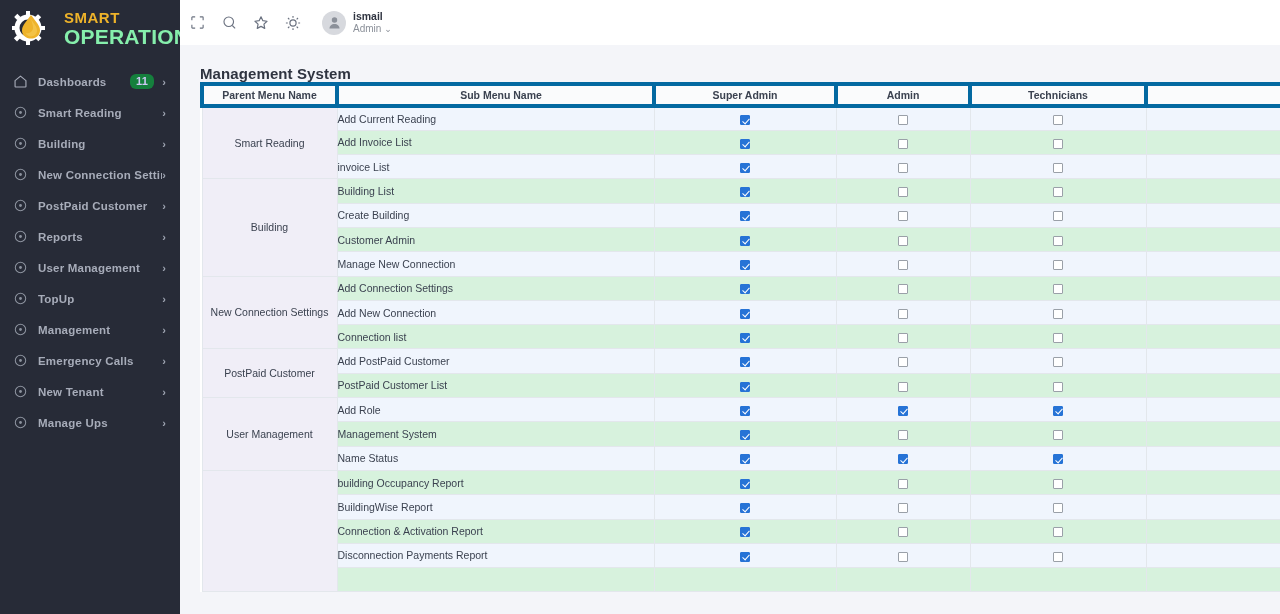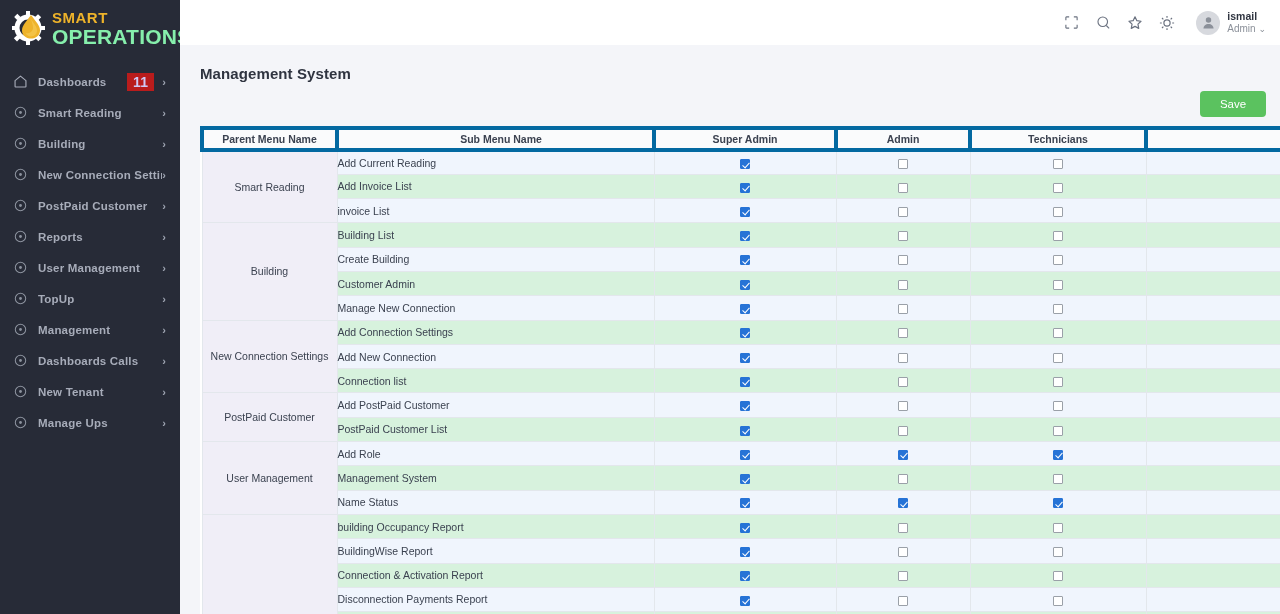--- a/index.html
+++ b/index.html
@@ -17,21 +17,21 @@
     background: #272b37;
     overflow: hidden;
     position: relative;
   }
   .logo-wrap {
     height: 56px;
     display: flex; align-items: center;
     padding: 0 12px;
   }
   .logo-mark { width: 40px; height: 36px; flex: 0 0 40px; position: relative; }
-  .logo-text { margin-left: 0; line-height: 1; }
+  .logo-text { margin-left: 12px; line-height: 1; }
   .logo-line1 {
     font-size: 15px; font-weight: bold; color: #eeb32a;
     letter-spacing: 0.5px; display: block;
   }
   .logo-line2 {
     font-size: 21px; font-weight: bold; color: #86efac;
     letter-spacing: 0.2px; display: block; margin-top: 1px;
   }
 
   .nav { margin-top: 10px; }
@@ -44,38 +44,38 @@
     position: relative;
   }
   .nav-ico {
     width: 16px; height: 16px; flex: 0 0 16px;
     display: flex; align-items: center; justify-content: center;
     margin-right: 10px;
   }
   .nav-ico svg { display: block; }
   .nav-label { flex: 1; white-space: nowrap; overflow: hidden; }
   .nav-badge {
-    background: #b91c1c; color: #cfc9f5;
-    font-size: 14px; font-weight: bold;
-    border-radius: 0; padding: 2px 6px;
+    background: #15803d; color: #cfc9f5;
+    font-size: 11px; font-weight: bold;
+    border-radius: 6px; padding: 2px 6px;
     margin-right: 8px; line-height: 1;
   }
   .nav-chev { color: #9fa5b2; font-size: 11px; flex: 0 0 auto; }
 
   
   .main {
     flex: 1; height: 614px;
     display: flex; flex-direction: column;
     background: #f4f5f9;
     overflow: hidden;
   }
   .topbar {
     height: 45px; min-height: 45px;
     background: #ffffff;
-    display: flex; align-items: center; justify-content: flex-end;
+    display: flex; align-items: center; 
     padding-right: 14px;
   }
   .top-ico {
     width: 30px; height: 30px;
     display: flex; align-items: center; justify-content: center;
     color: #6b7280; cursor: pointer;
     margin-left: 2px;
   }
   .profile {
     display: flex; align-items: center;
@@ -288,21 +288,21 @@
           <span class="nav-label">Management</span>
           <span class="nav-chev">›</span>
         </div>
         <div class="nav-item">
           <span class="nav-ico">
             <svg width="13" height="13" viewBox="0 0 14 14" fill="none" stroke="#8d939f" stroke-width="1.1">
               <circle cx="7" cy="7" r="5.6"></circle>
               <circle cx="7" cy="7" r="1.5" fill="#8d939f" stroke="none"></circle>
             </svg>
           </span>
-          <span class="nav-label">Dashboards Calls</span>
+          <span class="nav-label">Emergency Calls</span>
           <span class="nav-chev">›</span>
         </div>
         <div class="nav-item">
           <span class="nav-ico">
             <svg width="13" height="13" viewBox="0 0 14 14" fill="none" stroke="#8d939f" stroke-width="1.1">
               <circle cx="7" cy="7" r="5.6"></circle>
               <circle cx="7" cy="7" r="1.5" fill="#8d939f" stroke="none"></circle>
             </svg>
           </span>
           <span class="nav-label">New Tenant</span>
@@ -363,23 +363,20 @@
         </span>
       </div>
     </header>
 
     <div class="content">
 
       <div class="page-head">
         <div class="page-title">Management System</div>
       </div>
 
-      <div class="action-row">
-        <button class="btn-save">Save</button>
-      </div>
 
       <div class="table-wrap">
         <table class="perm">
           <colgroup>
             <col style="width:135px">
               <col style="width:317px">
               <col style="width:182px">
             <col style="width:134px">
               <col style="width:176px">
               <col style="width:316px">

